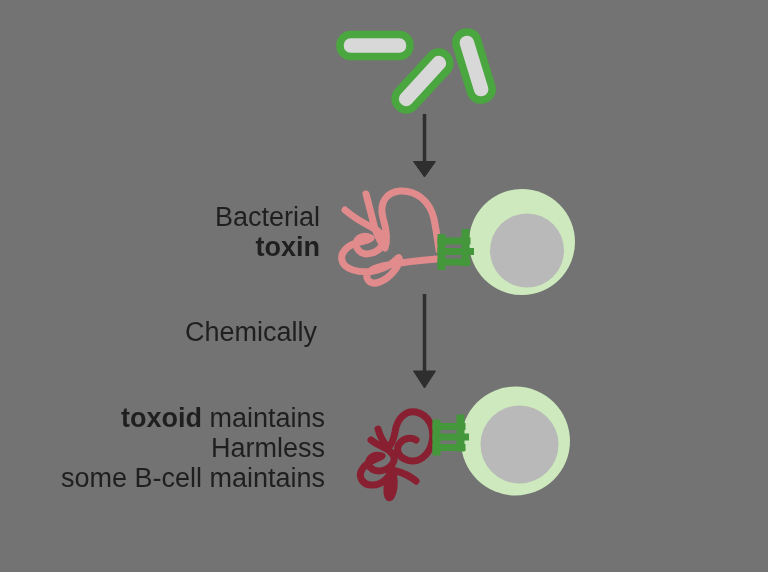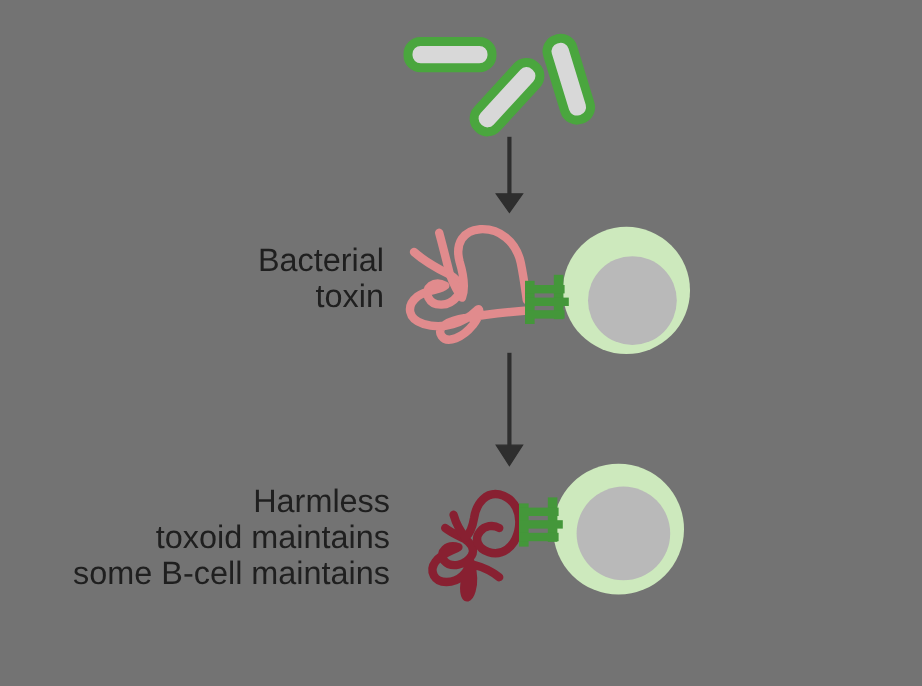--- a/index.html
+++ b/index.html
@@ -21,21 +21,21 @@
     top: 0;
   }
   .label {
     position: absolute;
     font-size: 27px;
     line-height: 30px;
     color: #1f1f1f;
     text-align: right;
     white-space: nowrap;
   }
-  .label .bold { font-weight: 400; }
+  .label .bold { font-weight: 700; }
   #label-toxin   { top: 202px; right: 448px; }
   #label-process { top: 317px; right: 451px; text-align: center; }
   #label-toxoid  { top: 403px; right: 443px; }
 </style>
 </head>
 <body>
 
 <div class="canvas">
 
   <svg width="768" height="572" viewBox="0 0 768 572">
@@ -135,27 +135,30 @@
   <div class="label" id="label-toxin">
     <div class="line">
       <span>Bacterial</span>
     </div>
     <div class="line">
       <span class="bold">toxin</span>
     </div>
   </div>
 
   <div class="label" id="label-process">
+    <div class="line">
+      <span>Chemically</span>
+    </div>
   </div>
 
   <div class="label" id="label-toxoid">
     <div class="line">
-      <span>Harmless</span>
+      <span class="bold">toxoid</span><span> maintains</span>
     </div>
     <div class="line">
-      <span class="bold">toxoid</span><span> maintains</span>
+      <span>Harmless</span>
     </div>
     <div class="line">
       <span>some B-cell maintains</span>
     </div>
   </div>
 
 </div>
 
 </body></html>

